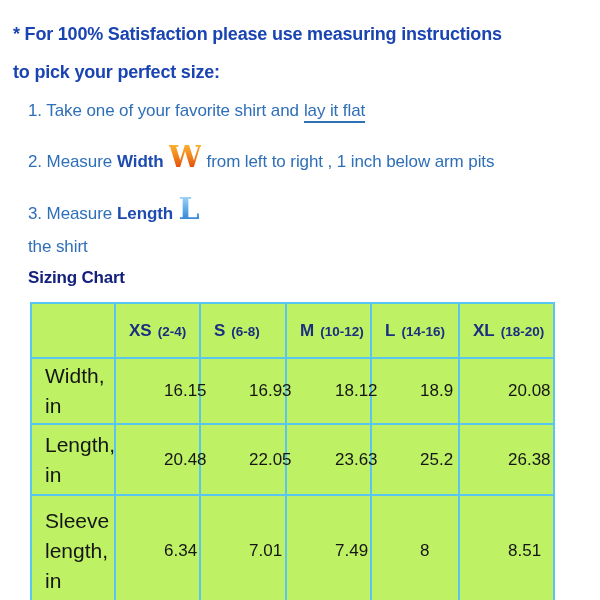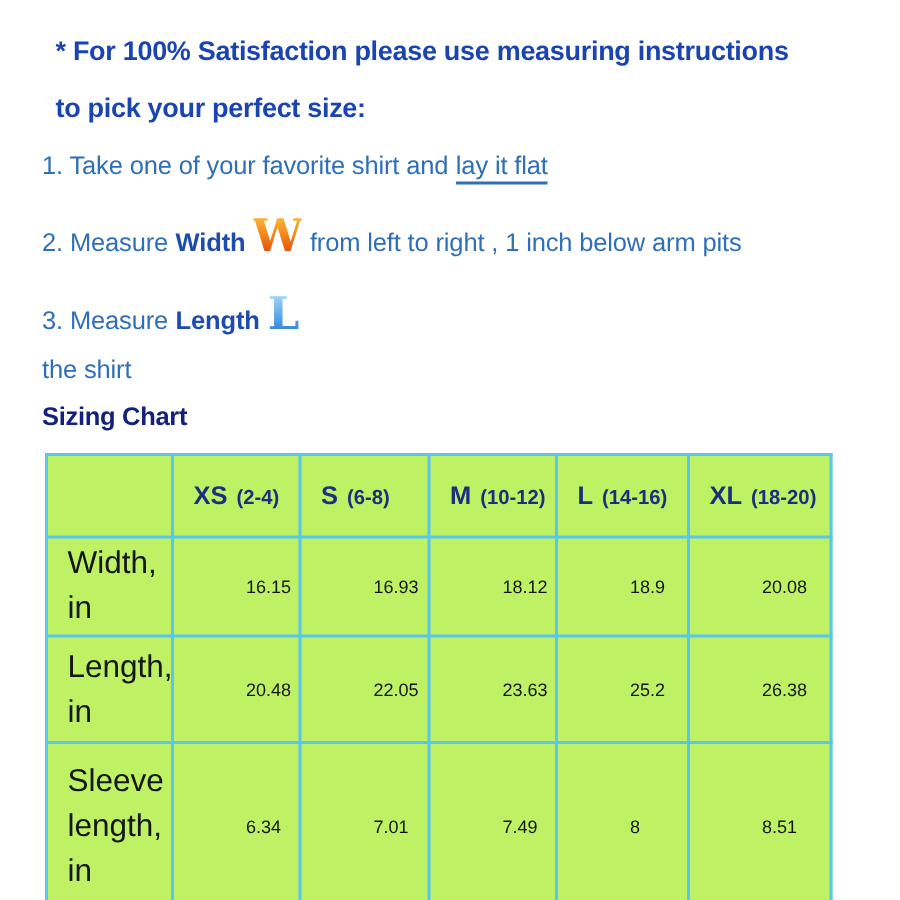--- a/index.html
+++ b/index.html
@@ -14,21 +14,21 @@
   *{box-sizing:border-box;margin:0;padding:0;}
   html,body{width:600px;height:600px;}
   body{
     position:relative;
     background:#ffffff;
     font-family:"Liberation Sans", sans-serif;
     overflow:hidden;
   }
   .abs{position:absolute;}
   .heading{
-    left:37px; top:15px; width:560px;
+    left:13px; top:15px; width:560px;
     font-size:18px; font-weight:700; letter-spacing:-0.2px;
     color:var(--heading-blue); line-height:38px;
   }
   .instr{
     left:28px; font-size:17px; color:var(--body-blue);
     letter-spacing:-0.1px;
   }
   .instr-1{top:101px;}
   .instr-2{top:138px; line-height:40px; white-space:nowrap;}
   .instr-3{top:190px; width:525px; line-height:33px;}
@@ -60,21 +60,21 @@
   table.sizing tbody tr.r-length{height:71px;}
   table.sizing tbody tr.r-sleeve{height:112px;border-radius:23px;}
   table.sizing thead th{color:var(--thead-navy); font-weight:700; white-space:nowrap;}
   .sz{font-size:17px;}
   .rg{font-size:13.5px; margin-left:6px;}
   table.sizing tbody th{
     font-weight:400; color:var(--value-text);
     font-size:21px; line-height:30px;
   }
   table.sizing tbody td{
-    font-size:12px; color:var(--value-text);padding-left:48px;
+    font-size:17px; color:var(--value-text);padding-left:48px;
   }
 </style>
 </head>
 <body>
 
 <div class="abs heading">
   <div>* For 100% Satisfaction please use measuring instructions</div>
   <div>to pick your perfect size:</div>
 </div>
 

